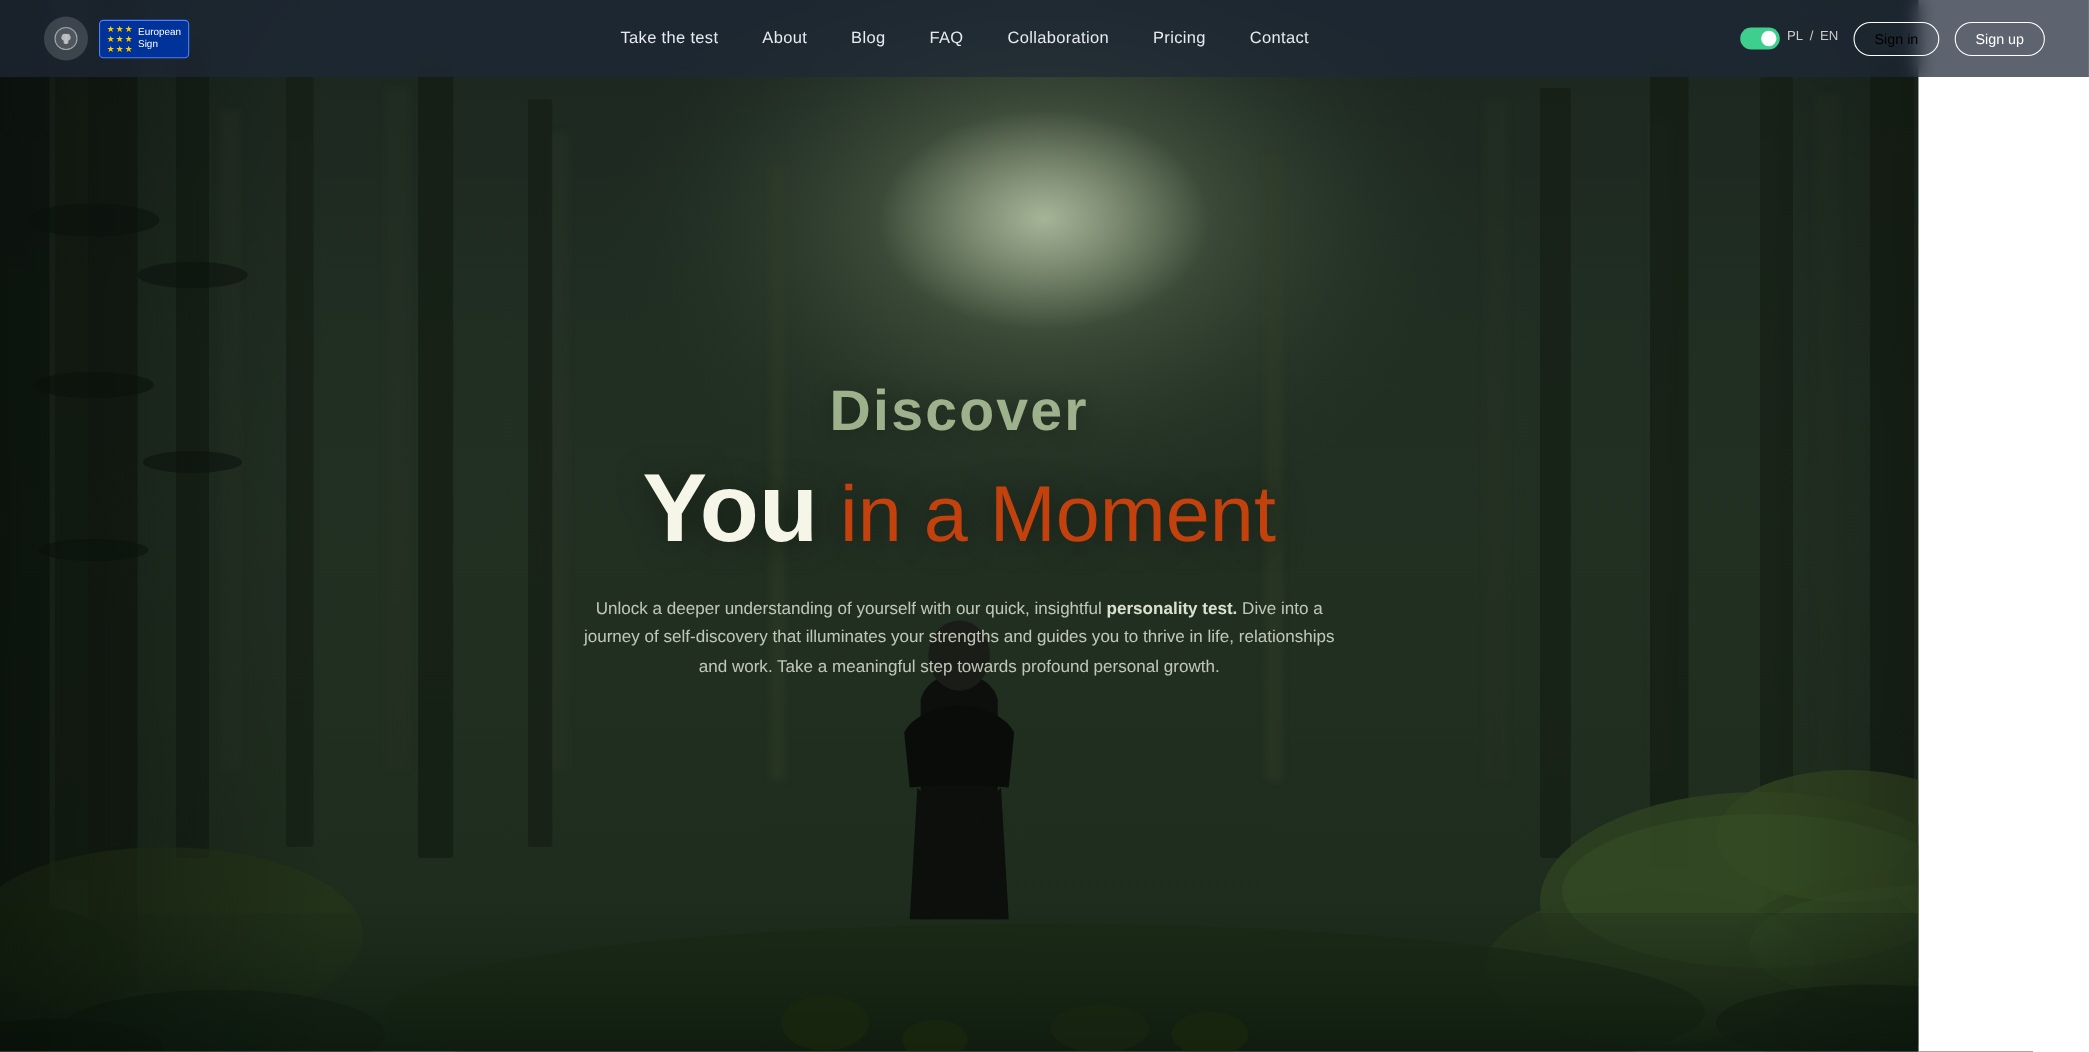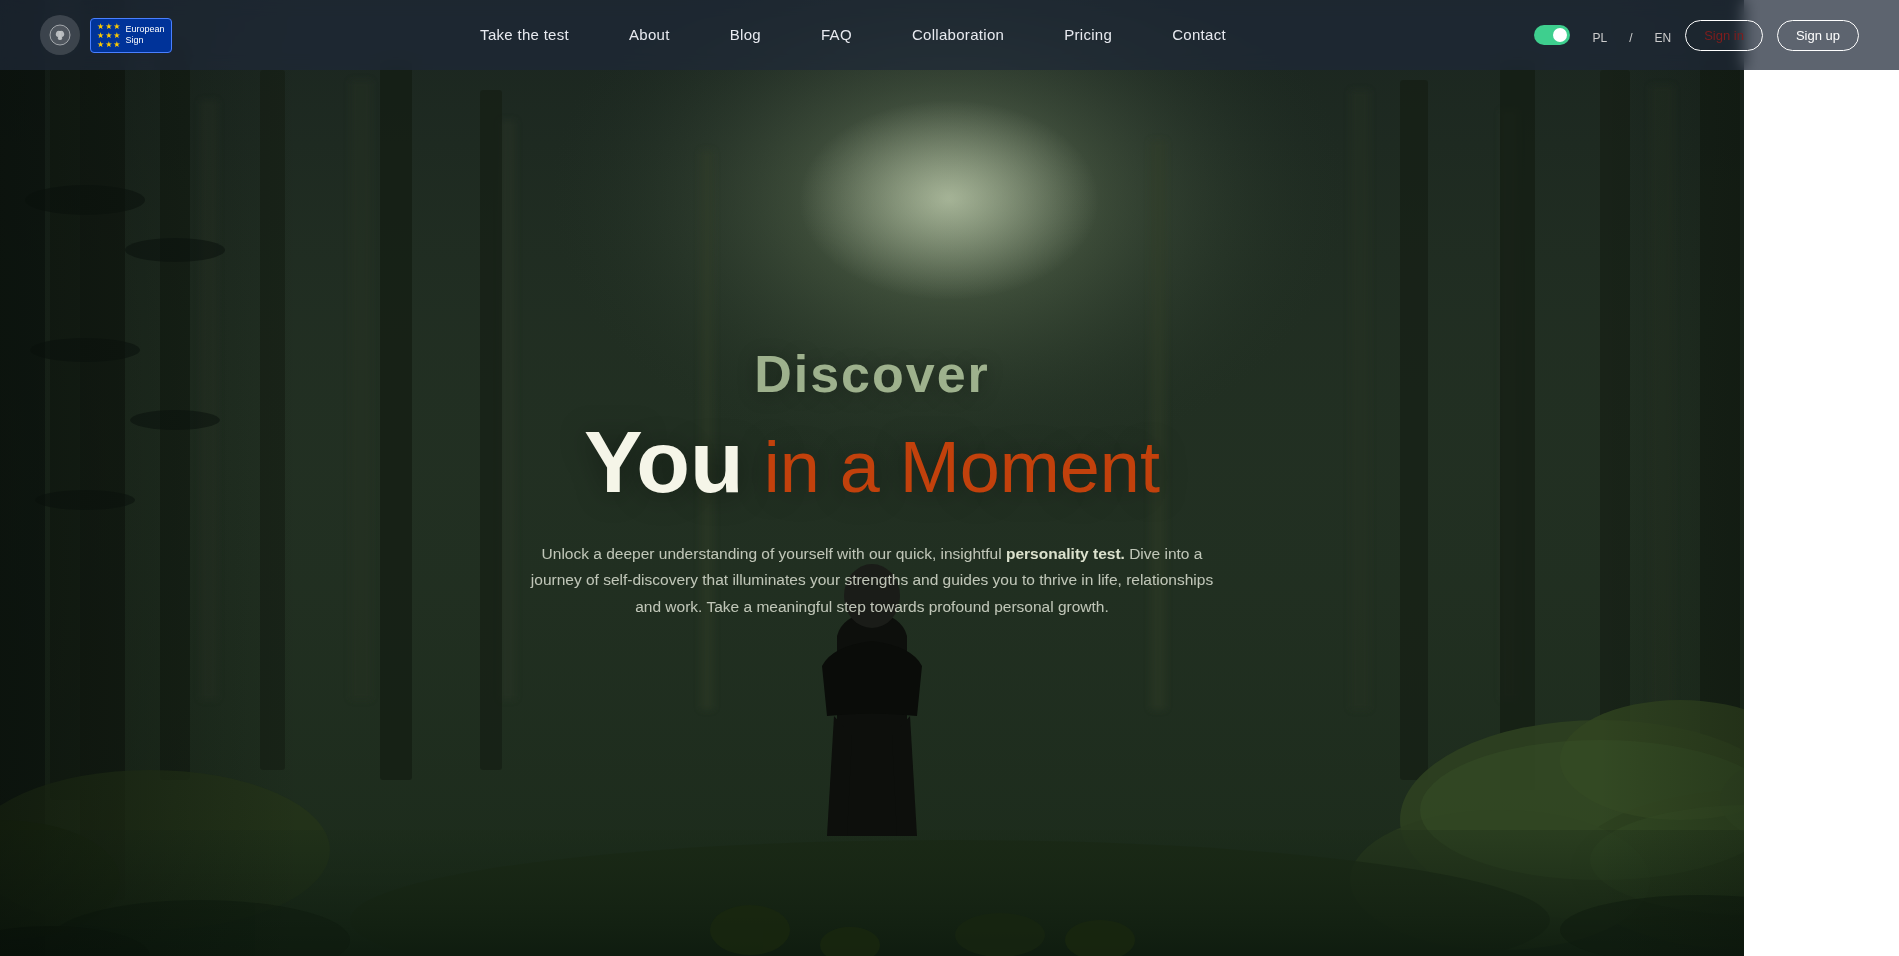--- a/index.html
+++ b/index.html
@@ -45,61 +45,61 @@
       letter-spacing: 1px;
     }
     .logo-eu-text {
       color: #fff;
       font-size: 9px;
       line-height: 1.2;
     }
     .nav-links {
       display: flex;
       align-items: center;
-      gap: 60px;
+      gap: 40px;
       list-style: none;
     }
     .nav-links li a {
       color: #e8eaf0;
       text-decoration: none;
       font-size: 15px;
       font-weight: 400;
       letter-spacing: 0.3px;
       transition: color 0.2s;
     }
     .nav-right {
       display: flex;
       align-items: center;
       gap: 14px;
     }
     .lang-toggle {
       display: flex;
-      align-items: flex-end;
-      gap: 22px;
+      align-items: flex-start;
+      gap: 6px;
       font-size: 12px;
       color: #ccc;
     }
     .toggle-switch {
       width: 36px; height: 20px;
       background: #3ecf8e;
       border-radius: 10px;
       position: relative;
       cursor: pointer;
     }
     .toggle-knob {
       position: absolute;
       top: 3px; right: 3px;
       width: 14px; height: 14px;
       background: #fff;
       border-radius: 50%;
     }
     .btn-signin {
       background: transparent;
       border: 1.5px solid #fff;
-      color: #7f1d1d;
+      color: #000000;
       padding: 7px 18px;
       border-radius: 20px;
       font-size: 13px;
       cursor: pointer;
       font-weight: 500;
       transition: background 0.2s;
     }
     .btn-signup {
       background: transparent;
       border: 1.5px solid #fff;

